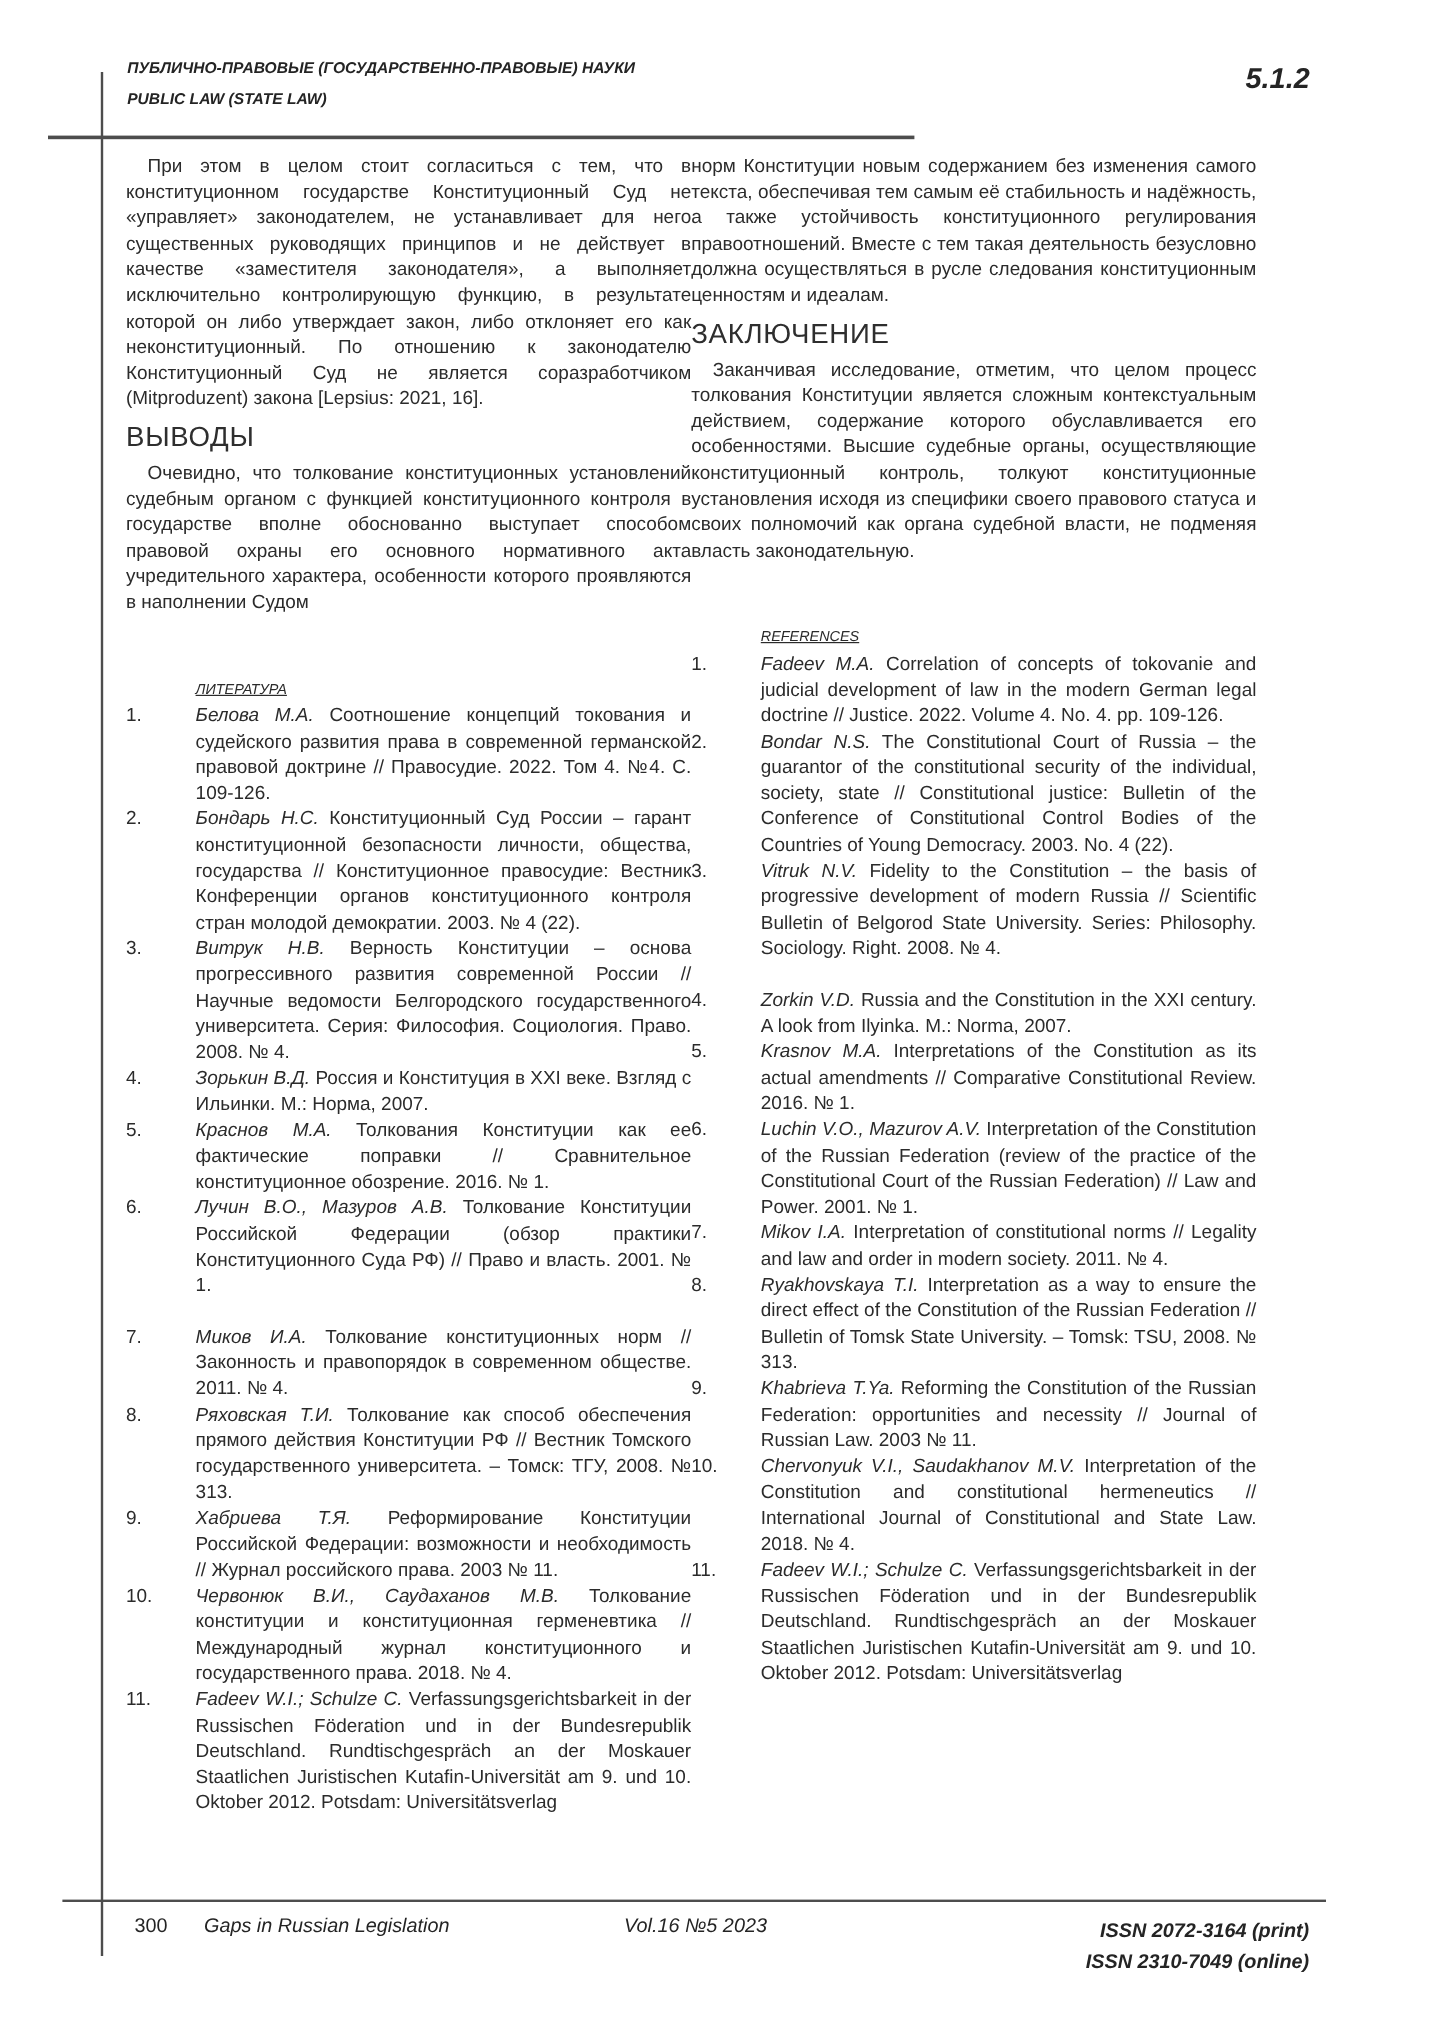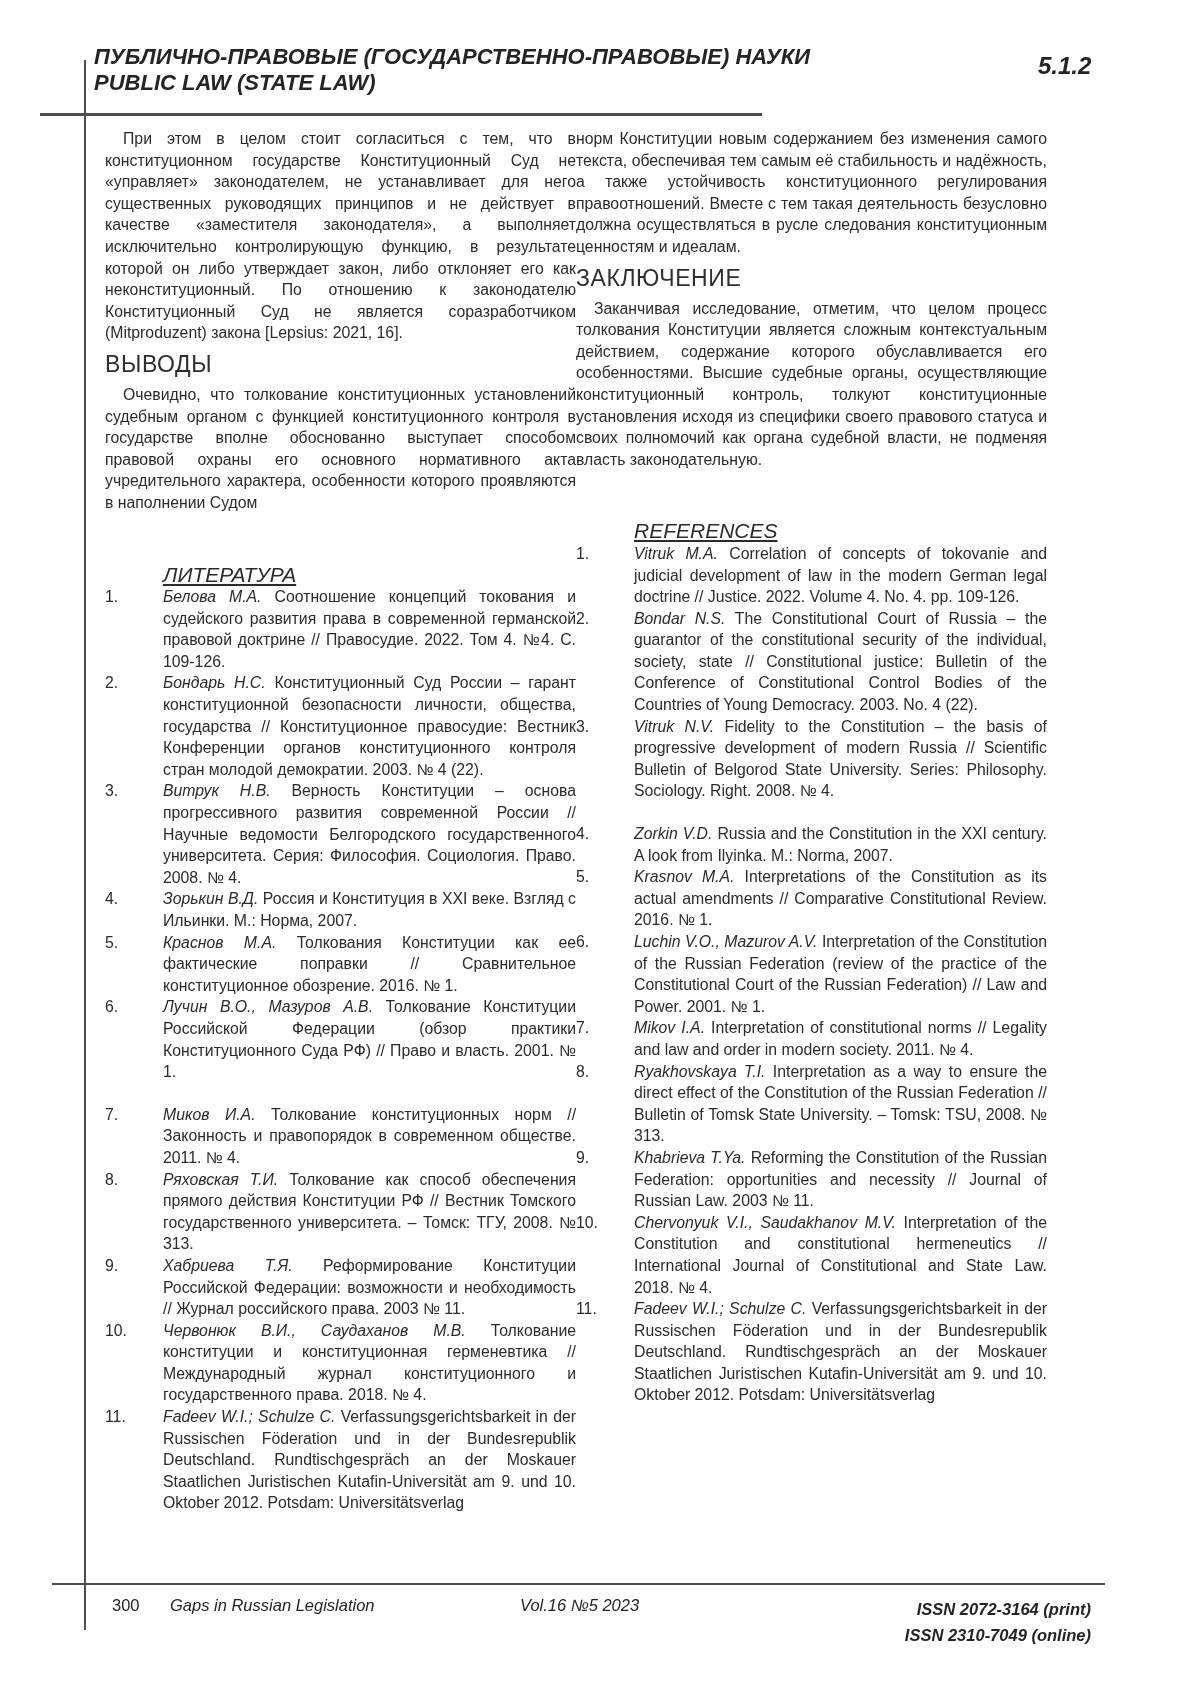--- a/index.html
+++ b/index.html
@@ -10,44 +10,44 @@
     color: #2b2b2b;
     position: relative;
     overflow: hidden;
   }
   .rule { background: #4d4d4d; position: absolute; }
   .v-rule { left: 84px; top: 60px; width: 2px; height: 1570px; }
   .header-rule { left: 40px; top: 113px; width: 722px; height: 3px; }
   .footer-rule { left: 52px; top: 1583px; width: 1053px; height: 2px; }
 
   .rubric {
-    position: absolute; left: 94px; top: 44px;
+    position: absolute; left: 106px; top: 44px;
     font-weight: bold; font-style: italic;
-    font-size: 22px; line-height: 26px; color: #242424;
+    font-size: 13px; line-height: 26px; color: #242424;
   }
   .code {
     position: absolute; left: 1038px; top: 52px; width: 50px;
     font-weight: bold; font-style: italic; font-size: 24px; color: #242424;
     text-align: left;
   }
 
   .columns {
     position: absolute; left: 105px; top: 128px; width: 982px;
     display: flex; 
   }
   .col { width: 471px; font-size: 15.8px; line-height: 21.6px; text-align: justify; }
   .col p { margin: 0; }
   p.indent { text-indent: 18px; }
   .h2 {
     font-size: 23px; line-height: 22px; letter-spacing: 0.6px;
     margin: 9px 0 9px 0; text-align: left; color: #2e2e2e;
   }
   .refs-heading {
     font-style: italic; text-decoration: underline;
-    font-size: 21px; margin: 50px 0 1px 58px; text-align: left;
+    font-size: 12px; margin: 50px 0 1px 58px; text-align: left;
   }
   .ref-item { display: flex; }
   .ref-num { flex: none; width: 58px; }
   .ref-body { flex: 1; text-align: justify; }
   .author { font-style: italic; }
   .col-left .ref-item:nth-of-type(7) { margin-top: 21px; }
   .col-right .ref-item:nth-of-type(4) { margin-top: 21px; }
 
   .footer { font-size: 16.5px; color: #242424; }
   .footer-page { position: absolute; left: 112px; top: 1596px; }
@@ -140,21 +140,21 @@
 
     <div class="col col-right">
       <p>норм Конституции новым содержанием без изменения самого текста, обеспечивая тем самым её стабильность и надёжность, а также устойчивость конституционного регулирования правоотношений. Вместе с тем такая деятельность безусловно должна осуществляться в русле следования конституционным ценностям и идеалам.</p>
       <div class="h2">ЗАКЛЮЧЕНИЕ</div>
       <p class="indent">Заканчивая исследование, отметим, что целом процесс толкования Конституции является сложным контекстуальным действием, содержание которого обуславливается его особенностями. Высшие судебные органы, осуществляющие конституционный контроль, толкуют конституционные установления исходя из специфики своего правового статуса и своих полномочий как органа судебной власти, не подменяя власть законодательную.</p>
       <div class="refs-heading">REFERENCES</div>
       <div>
 
           <div class="ref-item">
             <div class="ref-num">1.</div>
-            <div class="ref-body"><span class="author">Vitruk M.A.</span> <span>Correlation of concepts of tokovanie and judicial development of law in the modern German legal doctrine // Justice. 2022. Volume 4. No. 4. pp. 109-126.</span></div>
+            <div class="ref-body"><span class="author">Fadeev M.A.</span> <span>Correlation of concepts of tokovanie and judicial development of law in the modern German legal doctrine // Justice. 2022. Volume 4. No. 4. pp. 109-126.</span></div>
           </div>
 
           <div class="ref-item">
             <div class="ref-num">2.</div>
             <div class="ref-body"><span class="author">Bondar N.S.</span> <span>The Constitutional Court of Russia – the guarantor of the constitutional security of the individual, society, state // Constitutional justice: Bulletin of the Conference of Constitutional Control Bodies of the Countries of Young Democracy. 2003. No. 4 (22).</span></div>
           </div>
 
           <div class="ref-item">
             <div class="ref-num">3.</div>
             <div class="ref-body"><span class="author">Vitruk N.V.</span> <span>Fidelity to the Constitution – the basis of progressive development of modern Russia // Scientific Bulletin of Belgorod State University. Series: Philosophy. Sociology. Right. 2008. № 4.</span></div>

